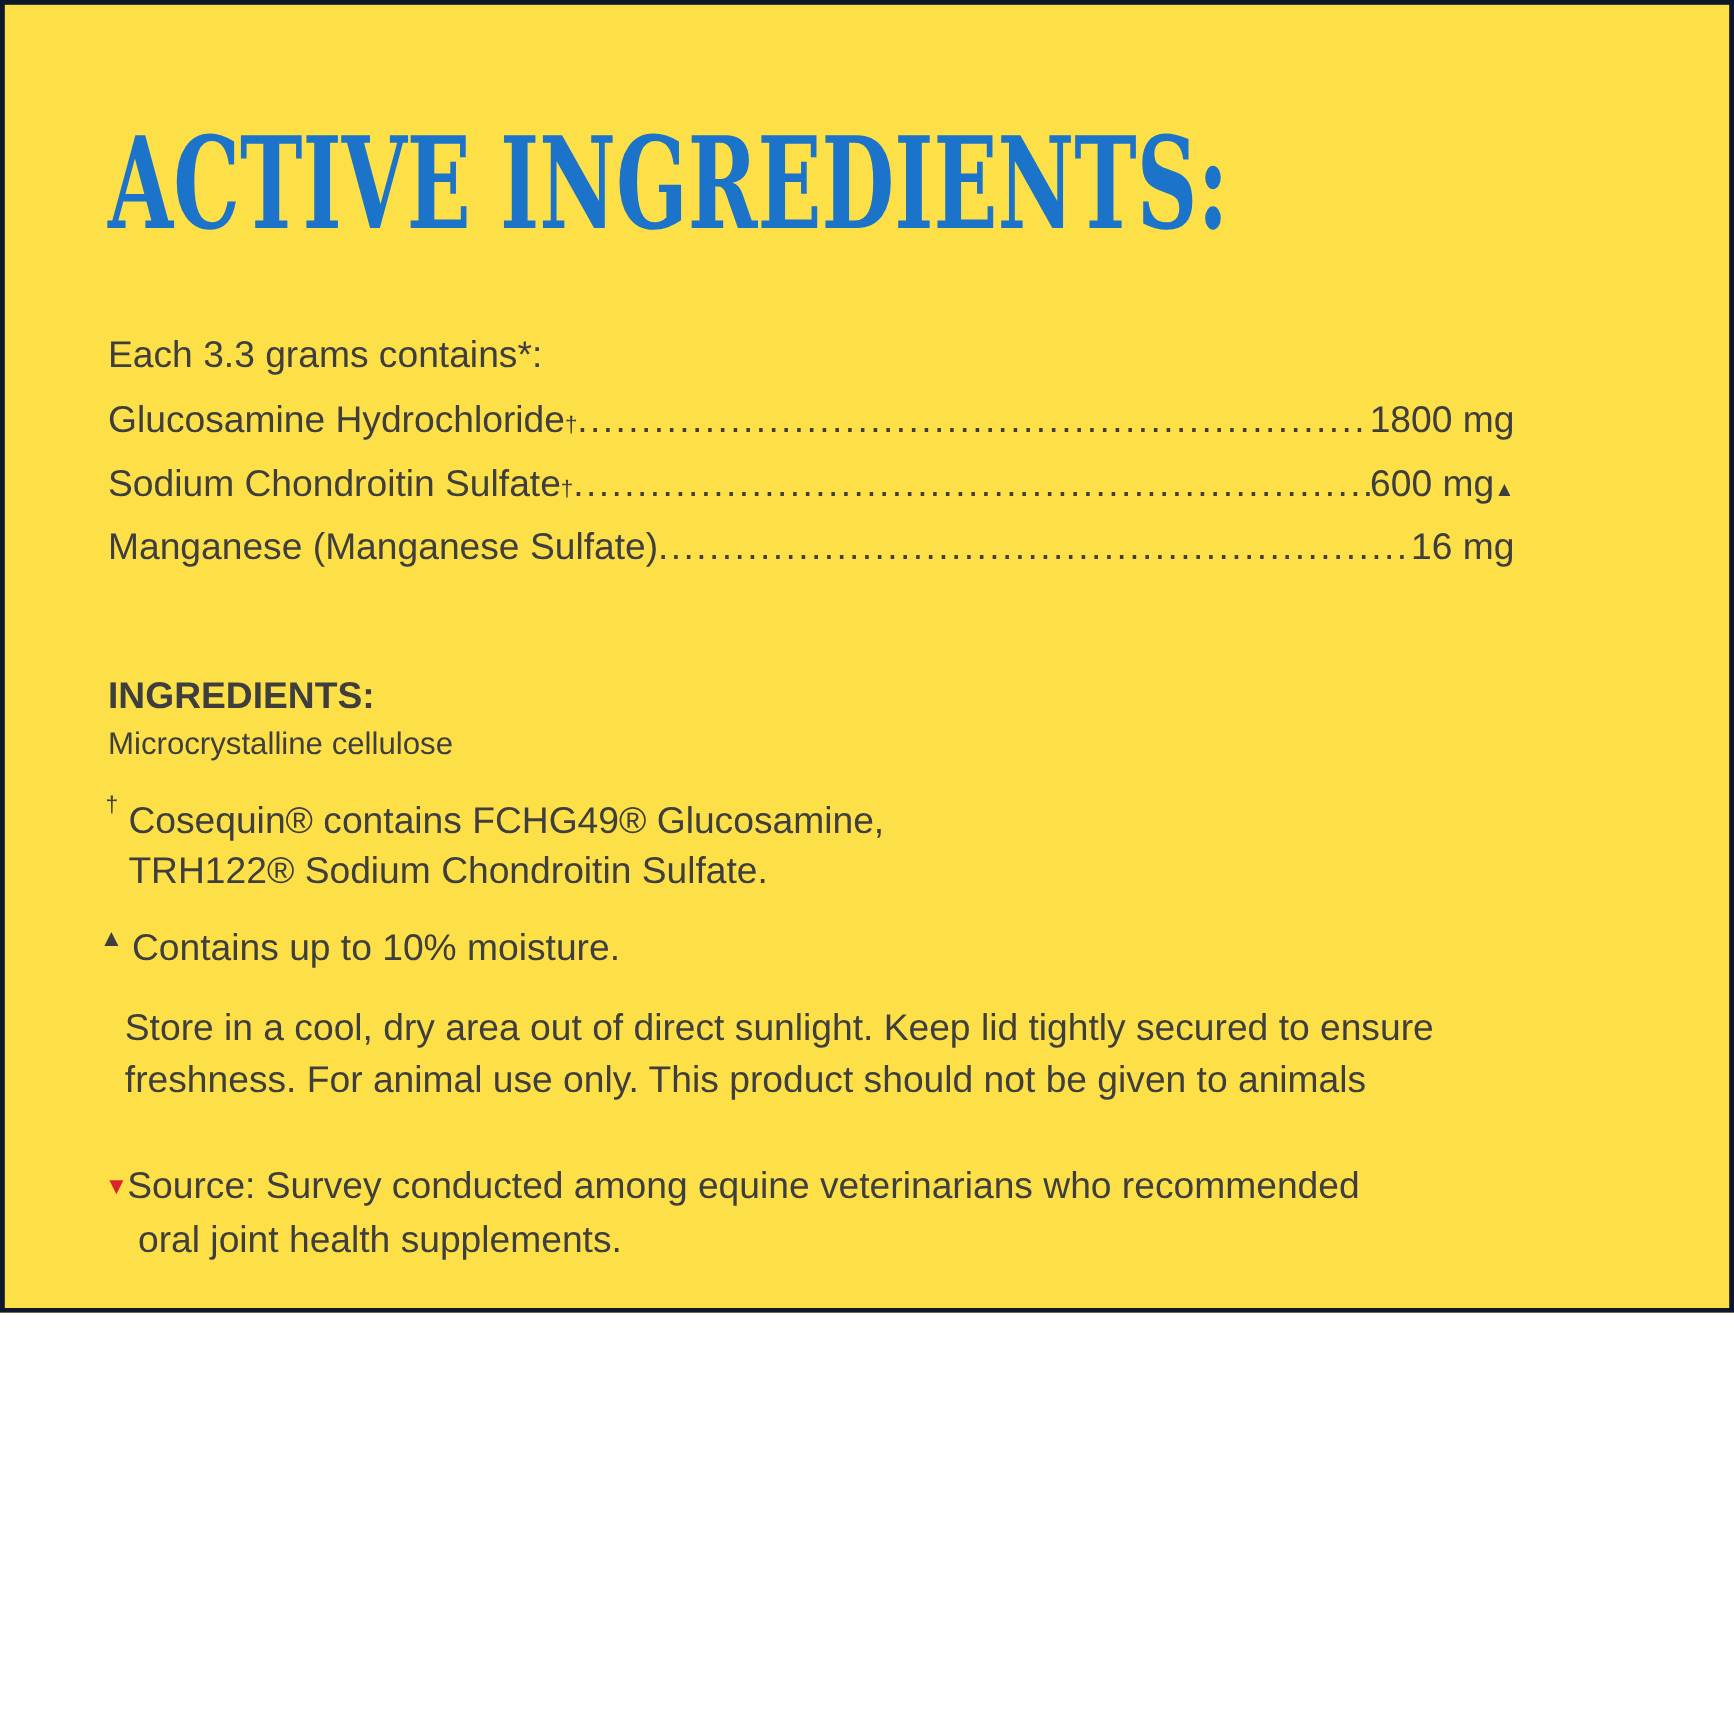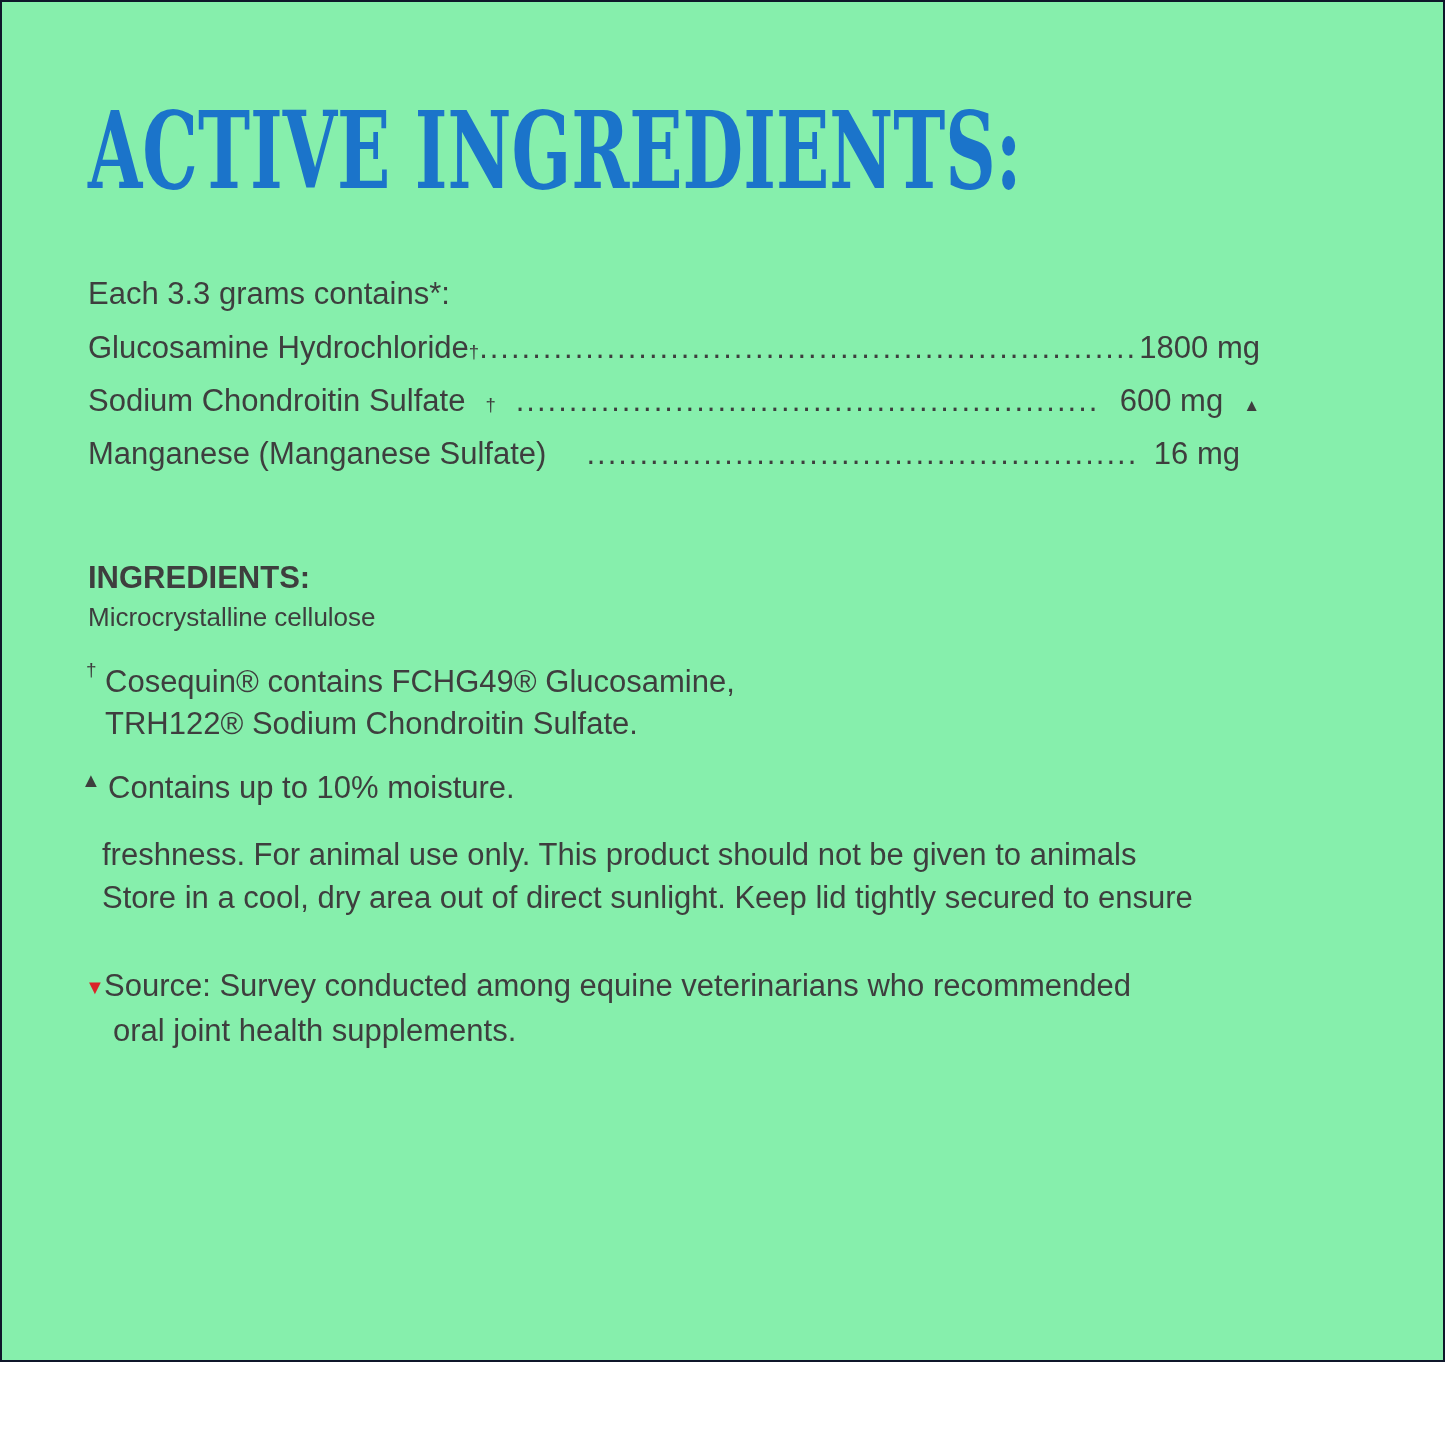--- a/index.html
+++ b/index.html
@@ -1,22 +1,22 @@
 <!DOCTYPE html>
 <html><head>
 <meta charset="utf-8">
 <style>
   html, body { margin: 0; padding: 0; background: #ffffff; }
   .page {
     position: relative;
     width: 1445px;
-    height: 1362px;
+    height: 1094px;
     box-sizing: border-box;
-    border: 2px solid #0f172a;
-    background: #86efac;
+    border: 4px solid #0f172a;
+    background: #fde047;
     font-family: "Liberation Sans", "DejaVu Sans", sans-serif;
     color: #3e3e3e;
     overflow: hidden;
   }
   .content { padding-left: 86px; padding-right: 40px; }
 
   
   .title-wrap { margin-top: 96px; height: 108px; }
   .page-title {
     display: inline-block;
@@ -34,21 +34,21 @@
   .serving-intro { margin-top: 72px; font-size: 31px; line-height: 1; }
   .active-row {
     display: flex;
     align-items: baseline;
     width: 1172px;
     font-size: 31px;
     line-height: 1;
     white-space: nowrap;
   }
   .row-1 { margin-top: 23px; }
-  .row-2, .row-3 { margin-top: 22px; gap: 20px; }
+  .row-2, .row-3 { margin-top: 22px; }
   .sup {
     font-size: 0.6em;
     vertical-align: 0.45em;
     line-height: 0;
   }
   .dots {
     flex: 1 1 auto;
     overflow: hidden;
     letter-spacing: 2px;
     white-space: nowrap;
@@ -137,22 +137,22 @@
       <div class="cosequin-line1">Cosequin® contains FCHG49® Glucosamine,</div>
       <div class="cosequin-line2">TRH122® Sodium Chondroitin Sulfate.</div>
     </div>
 
     <div class="moisture-note">
       <span class="marker">▲</span>
       <span>Contains up to 10% moisture.</span>
     </div>
 
     <div class="storage-note">
+      <div>Store in a cool, dry area out of direct sunlight. Keep lid tightly secured to ensure</div>
       <div>freshness. For animal use only. This product should not be given to animals</div>
-      <div>Store in a cool, dry area out of direct sunlight. Keep lid tightly secured to ensure</div>
     </div>
 
     <div class="source-note">
       <span class="marker" style="color: rgb(217, 37, 42);">▼</span>
       <div>Source: Survey conducted among equine veterinarians who recommended</div>
       <div class="source-line2">oral joint health supplements.</div>
     </div>
 
   </div>
 </div>

